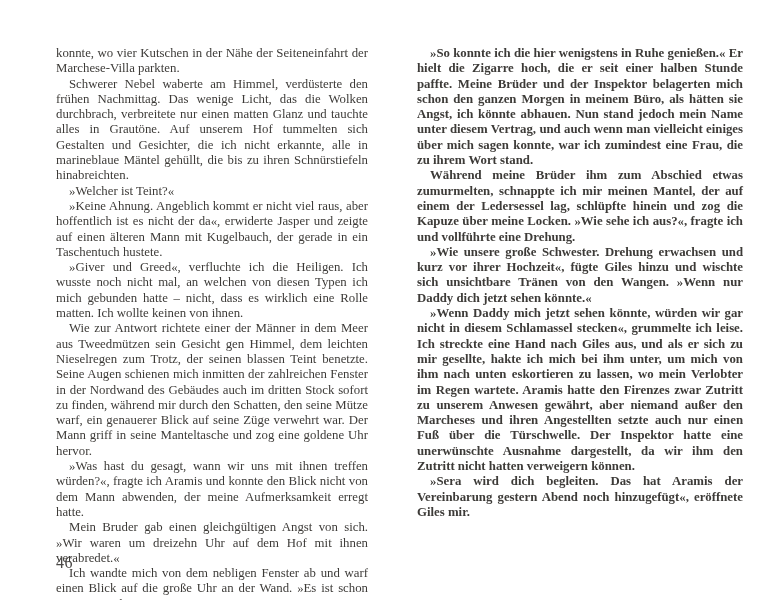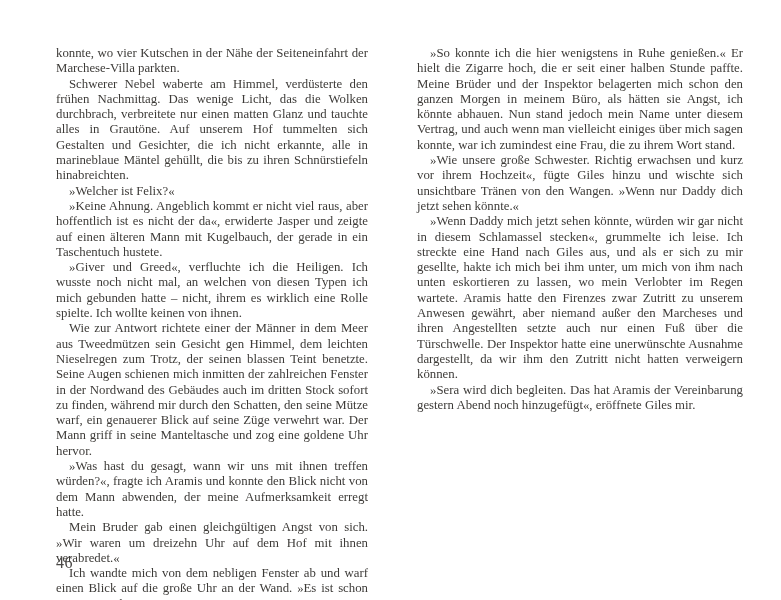--- a/index.html
+++ b/index.html
@@ -20,21 +20,21 @@
     height: 600px;
     padding: 46px 38px 0 56px;
     display: flex;
     gap: 49px;
   }
   .page {
     position: relative;
     height: 554px;
   }
   .page.left  { width: 312px; }
-  .page.right { width: 326px; }
+  .page.right { width: 326px; font-weight: bold; }
   .page-body {
     font-size: 12.8px;
     line-height: 15.3px;
     text-align: justify;
     text-justify: inter-word;
     hyphens: auto;
     -webkit-hyphens: auto;
   }
   .para {
     margin: 0;
@@ -56,33 +56,34 @@
 </style>
 </head>
 <body>
 
 <div class="spread">
 
   <div class="page left">
     <div class="page-body">
         <p class="para no-indent" lang="de">konnte, wo vier Kutschen in der Nähe der Seiteneinfahrt der Marchese-Villa parkten.</p>
         <p class="para" lang="de">Schwerer Nebel waberte am Himmel, verdüsterte den frühen Nachmittag. Das wenige Licht, das die Wolken durchbrach, verbreitete nur einen matten Glanz und tauchte alles in Grautöne. Auf unserem Hof tummelten sich Gestalten und Gesichter, die ich nicht erkannte, alle in marineblaue Mäntel gehüllt, die bis zu ihren Schnürstiefeln hinabreichten.</p>
-        <p class="para" lang="de">»Welcher ist Felix?«</p>
+        <p class="para" lang="de">»Welcher ist Teint?«</p>
         <p class="para" lang="de">»Keine Ahnung. Angeblich kommt er nicht viel raus, aber hoffentlich ist es nicht der da«, erwiderte Jasper und zeigte auf einen älteren Mann mit Kugelbauch, der gerade in ein Taschentuch hustete.</p>
-        <p class="para" lang="de">»Giver und Greed«, verfluchte ich die Heiligen. Ich wusste noch nicht mal, an welchen von diesen Typen ich mich gebunden hatte – nicht, ihrem es wirklich eine Rolle spielte. Ich wollte keinen von ihnen.</p>
+        <p class="para" lang="de">»Giver und Greed«, verfluchte ich die Heiligen. Ich wusste noch nicht mal, an welchen von diesen Typen ich mich gebunden hatte – nicht, dass es wirklich eine Rolle matten. Ich wollte keinen von ihnen.</p>
         <p class="para" lang="de">Wie zur Antwort richtete einer der Männer in dem Meer aus Tweedmützen sein Gesicht gen Himmel, dem leichten Nieselregen zum Trotz, der seinen blassen Teint benetzte. Seine Augen schienen mich inmitten der zahlreichen Fenster in der Nordwand des Gebäudes auch im dritten Stock sofort zu finden, während mir durch den Schatten, den seine Mütze warf, ein genauerer Blick auf seine Züge verwehrt war. Der Mann griff in seine Manteltasche und zog eine goldene Uhr hervor.</p>
         <p class="para" lang="de">»Was hast du gesagt, wann wir uns mit ihnen treffen würden?«, fragte ich Aramis und konnte den Blick nicht von dem Mann abwenden, der meine Aufmerksamkeit erregt hatte.</p>
         <p class="para" lang="de">Mein Bruder gab einen gleichgültigen Angst von sich. »Wir waren um dreizehn Uhr auf dem Hof mit ihnen verabredet.«</p>
         <p class="para" lang="de">Ich wandte mich von dem nebligen Fenster ab und warf einen Blick auf die große Uhr an der Wand. »Es ist schon zwanzig nach.«</p>
       </div>
     <div class="page-number">46</div>
   </div>
 
   <div class="page right">
     <div class="page-body">
         <p class="para" lang="de">»So konnte ich die hier wenigstens in Ruhe genießen.« Er hielt die Zigarre hoch, die er seit einer halben Stunde paffte. Meine Brüder und der Inspektor belagerten mich schon den ganzen Morgen in meinem Büro, als hätten sie Angst, ich könnte abhauen. Nun stand jedoch mein Name unter diesem Vertrag, und auch wenn man vielleicht einiges über mich sagen konnte, war ich zumindest eine Frau, die zu ihrem Wort stand.</p>
-        <p class="para" lang="de">»Wie unsere große Schwester. Richtig erwachsen und kurz vor ihrem Hochzeit«, fügte Giles hinzu und wischte sich unsichtbare Tränen von den Wangen. »Wenn nur Daddy dich jetzt sehen könnte.«</p>
+        <p class="para" lang="de">Während meine Brüder ihm zum Abschied etwas zumurmelten, schnappte ich mir meinen Mantel, der auf einem der Ledersessel lag, schlüpfte hinein und zog die Kapuze über meine Locken. »Wie sehe ich aus?«, fragte ich und vollführte eine Drehung.</p>
+        <p class="para" lang="de">»Wie unsere große Schwester. Drehung erwachsen und kurz vor ihrer Hochzeit«, fügte Giles hinzu und wischte sich unsichtbare Tränen von den Wangen. »Wenn nur Daddy dich jetzt sehen könnte.«</p>
         <p class="para" lang="de">»Wenn Daddy mich jetzt sehen könnte, würden wir gar nicht in diesem Schlamassel stecken«, grummelte ich leise. Ich streckte eine Hand nach Giles aus, und als er sich zu mir gesellte, hakte ich mich bei ihm unter, um mich von ihm nach unten eskortieren zu lassen, wo mein Verlobter im Regen wartete. Aramis hatte den Firenzes zwar Zutritt zu unserem Anwesen gewährt, aber niemand außer den Marcheses und ihren Angestellten setzte auch nur einen Fuß über die Türschwelle. Der Inspektor hatte eine unerwünschte Ausnahme dargestellt, da wir ihm den Zutritt nicht hatten verweigern können.</p>
         <p class="para" lang="de">»Sera wird dich begleiten. Das hat Aramis der Vereinbarung gestern Abend noch hinzugefügt«, eröffnete Giles mir.</p>
       </div>
   </div>
 
 </div>
 
 </body></html>

